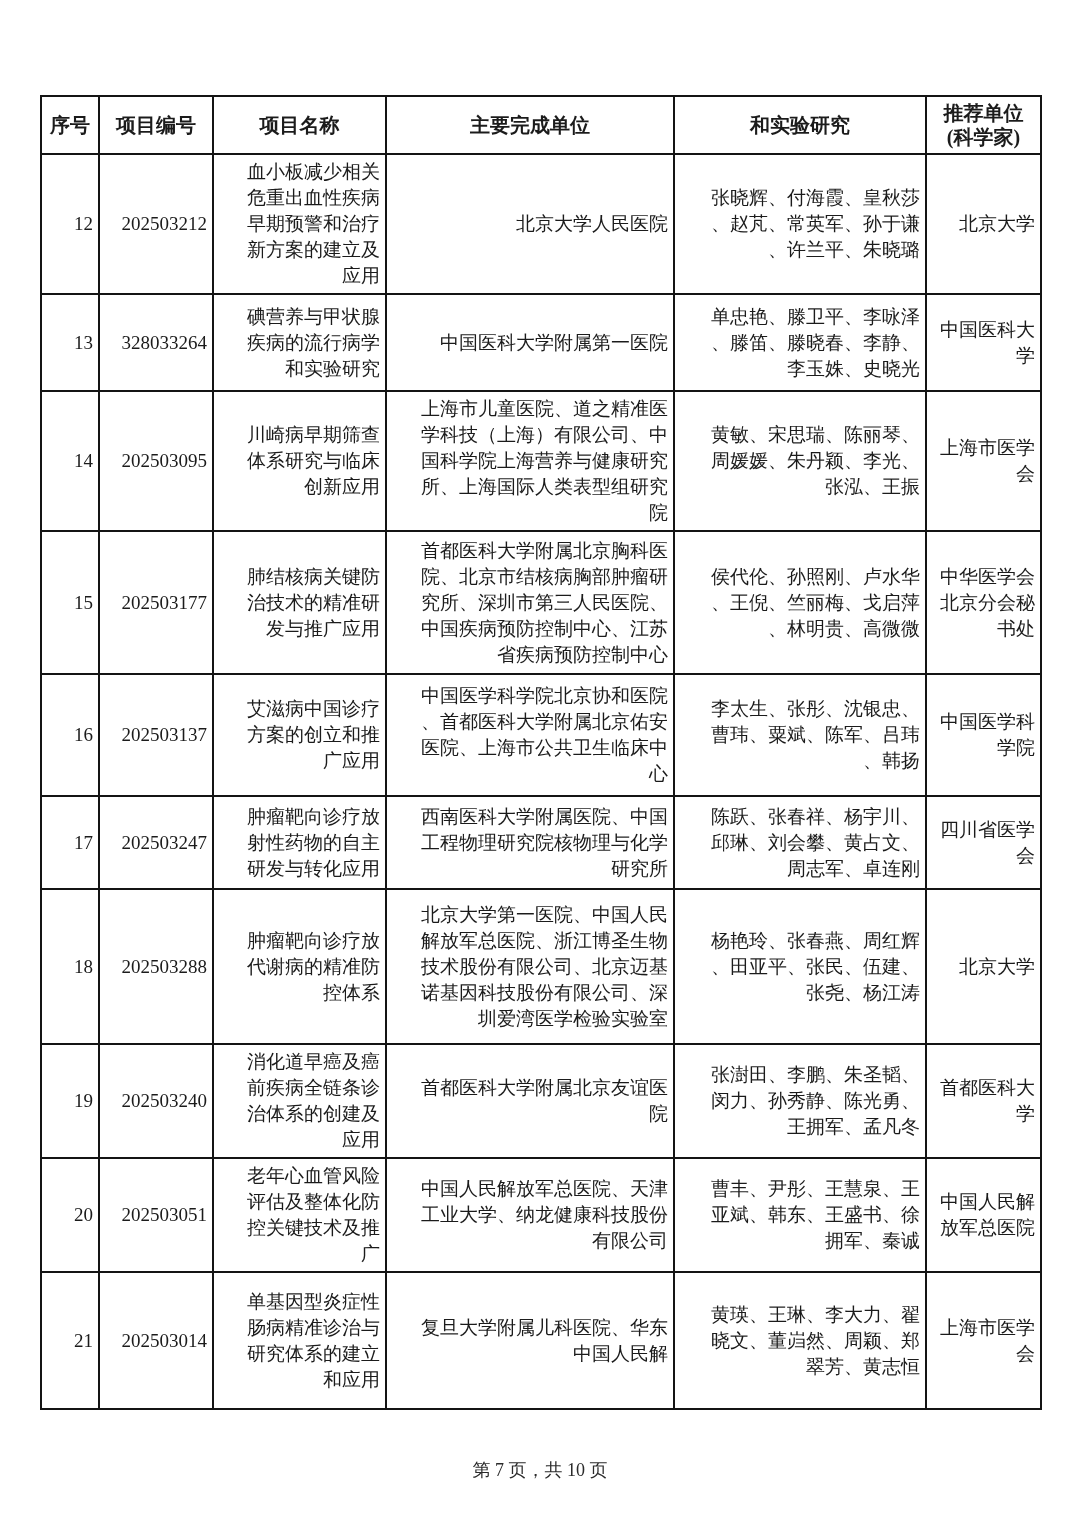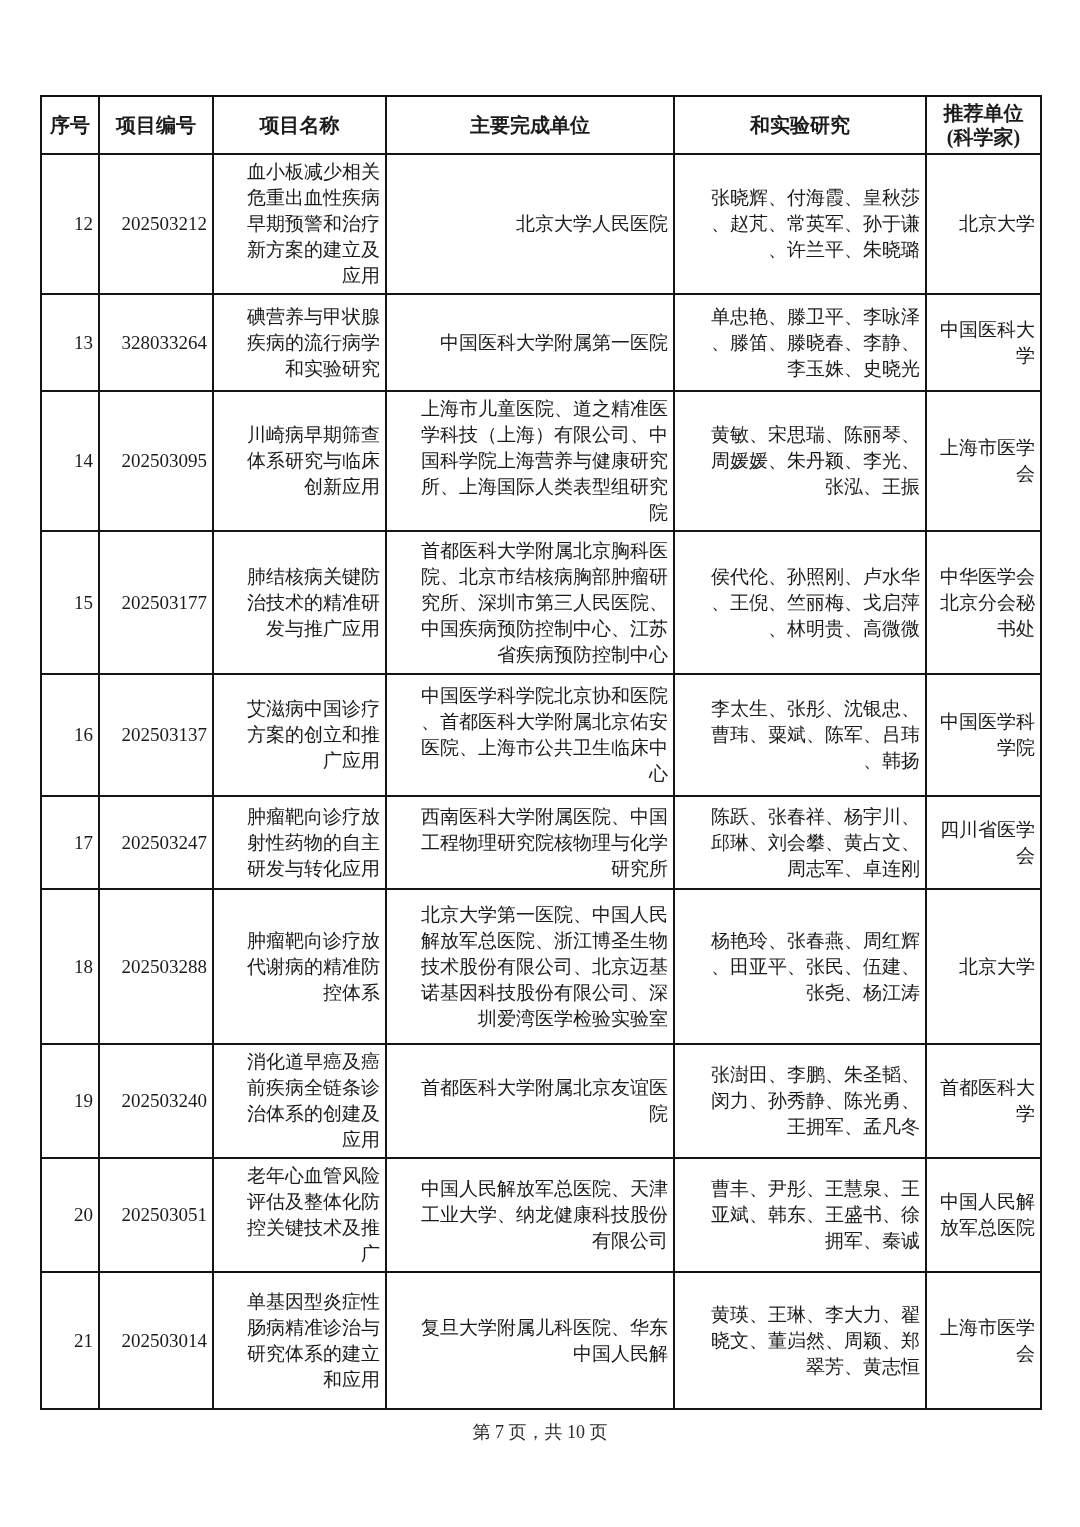--- a/index.html
+++ b/index.html
@@ -42,21 +42,21 @@
     padding: 4px 2px;
     height: 55px;
     box-sizing: border-box;
   }
   td.c { text-align: center; }
   td.pre { white-space: pre-line; text-align: right; }
   td.num { text-align: right; font-size: 19px; letter-spacing: 0px; }
   .footer {
     position: absolute;
     left: 0;
-    top: 1420px;
+    top: 1458px;
     width: 100%;
     text-align: center;
     font-size: 18px;
     color: #2a2a2a;
     font-family: "Liberation Serif", "DejaVu Serif", serif;
   }
 </style>
 </head>
 <body>
 

